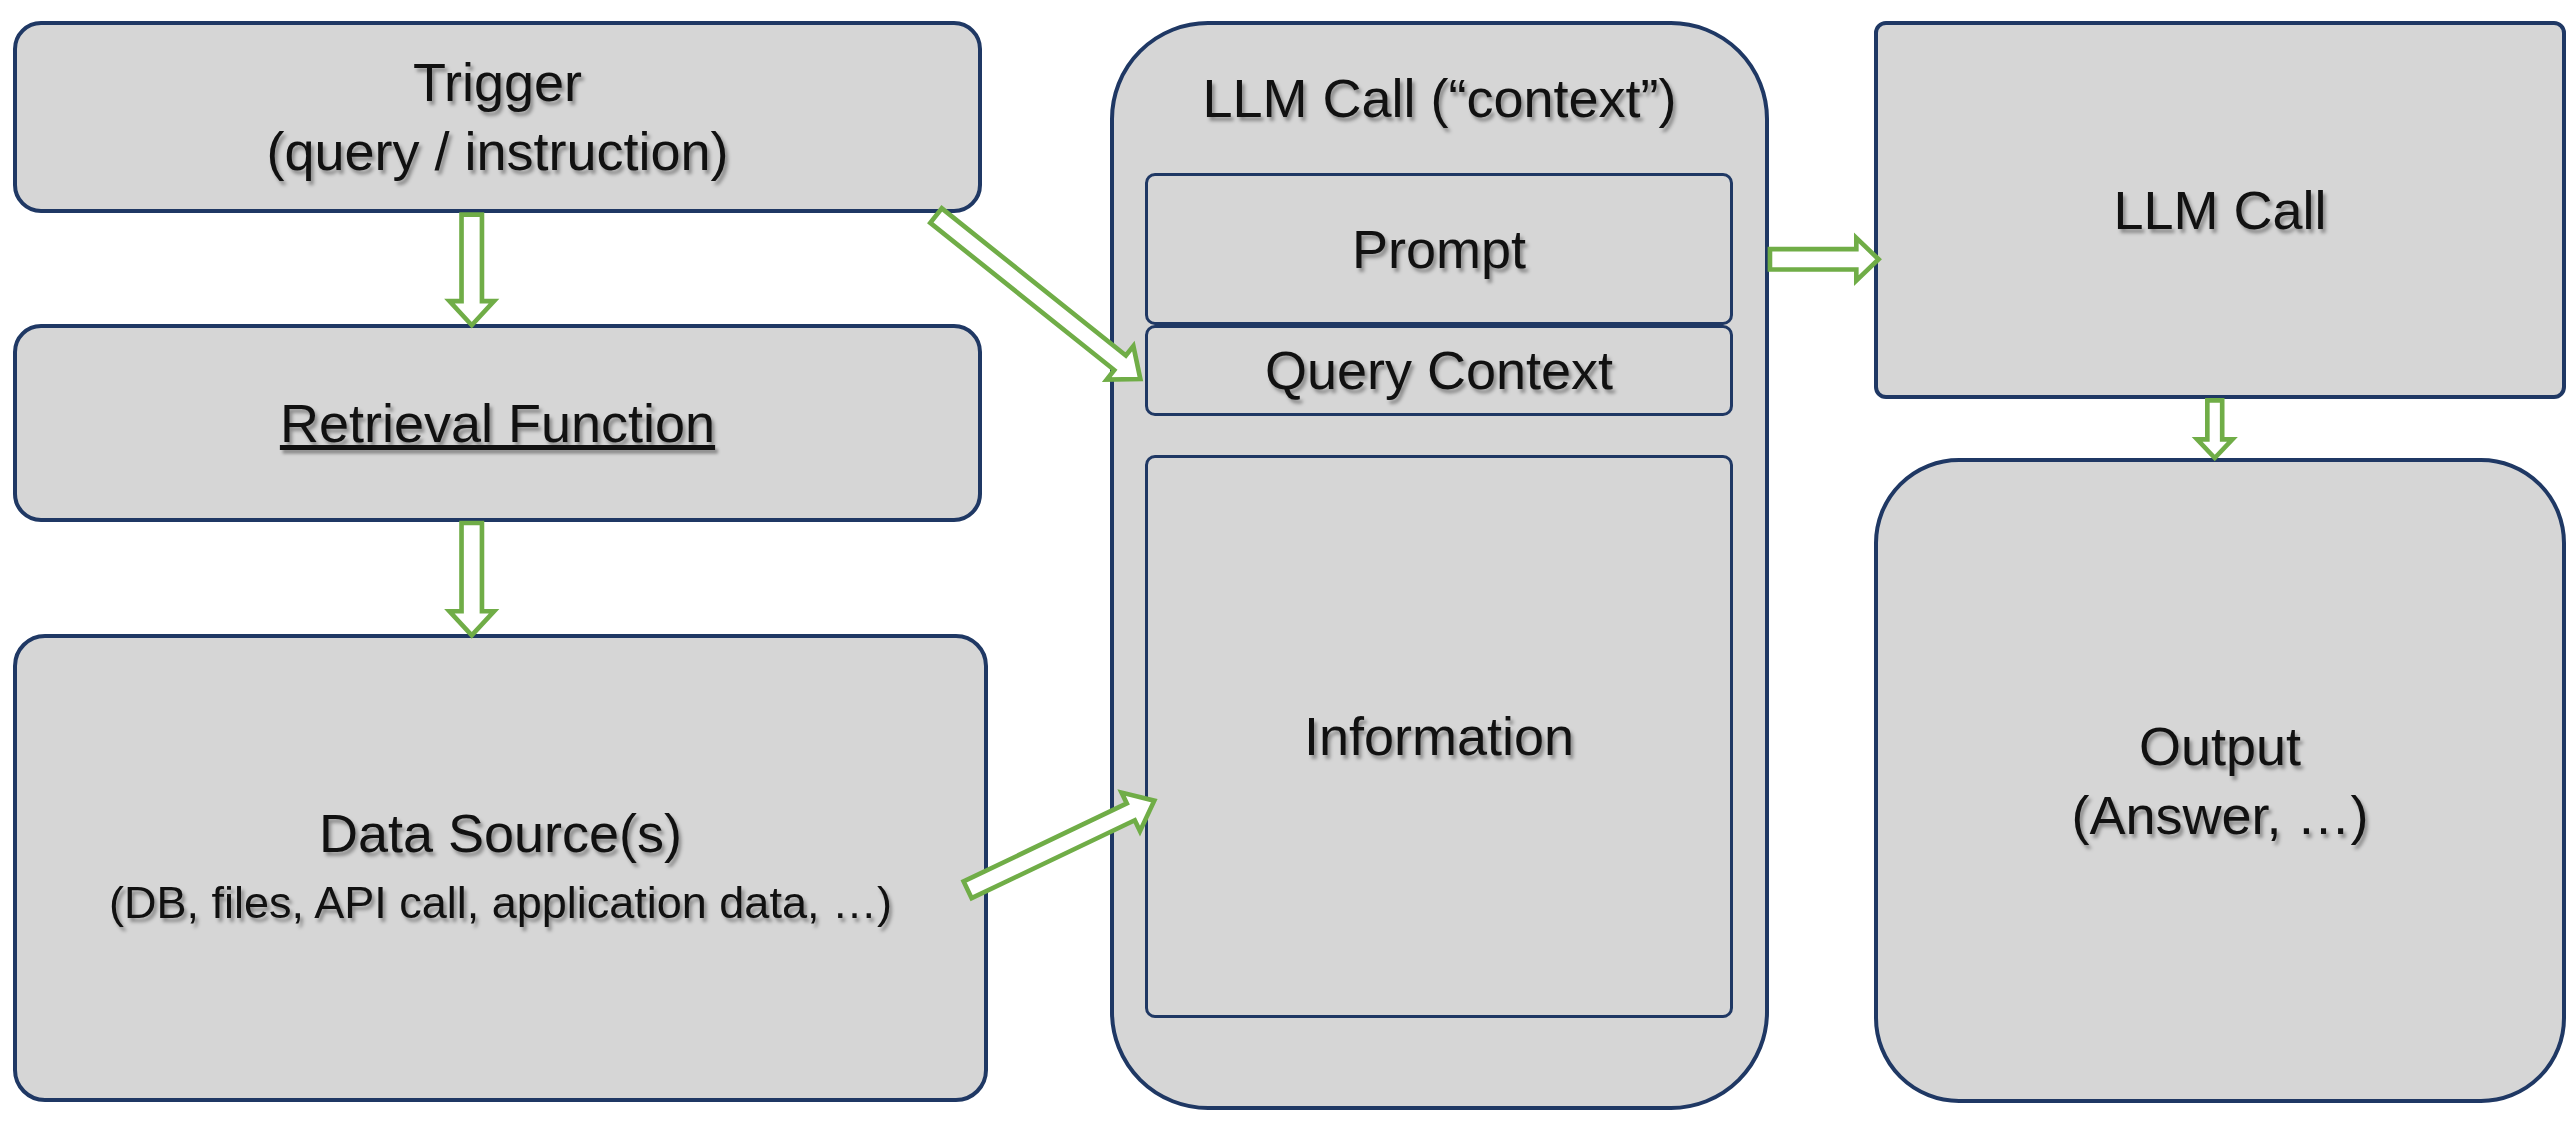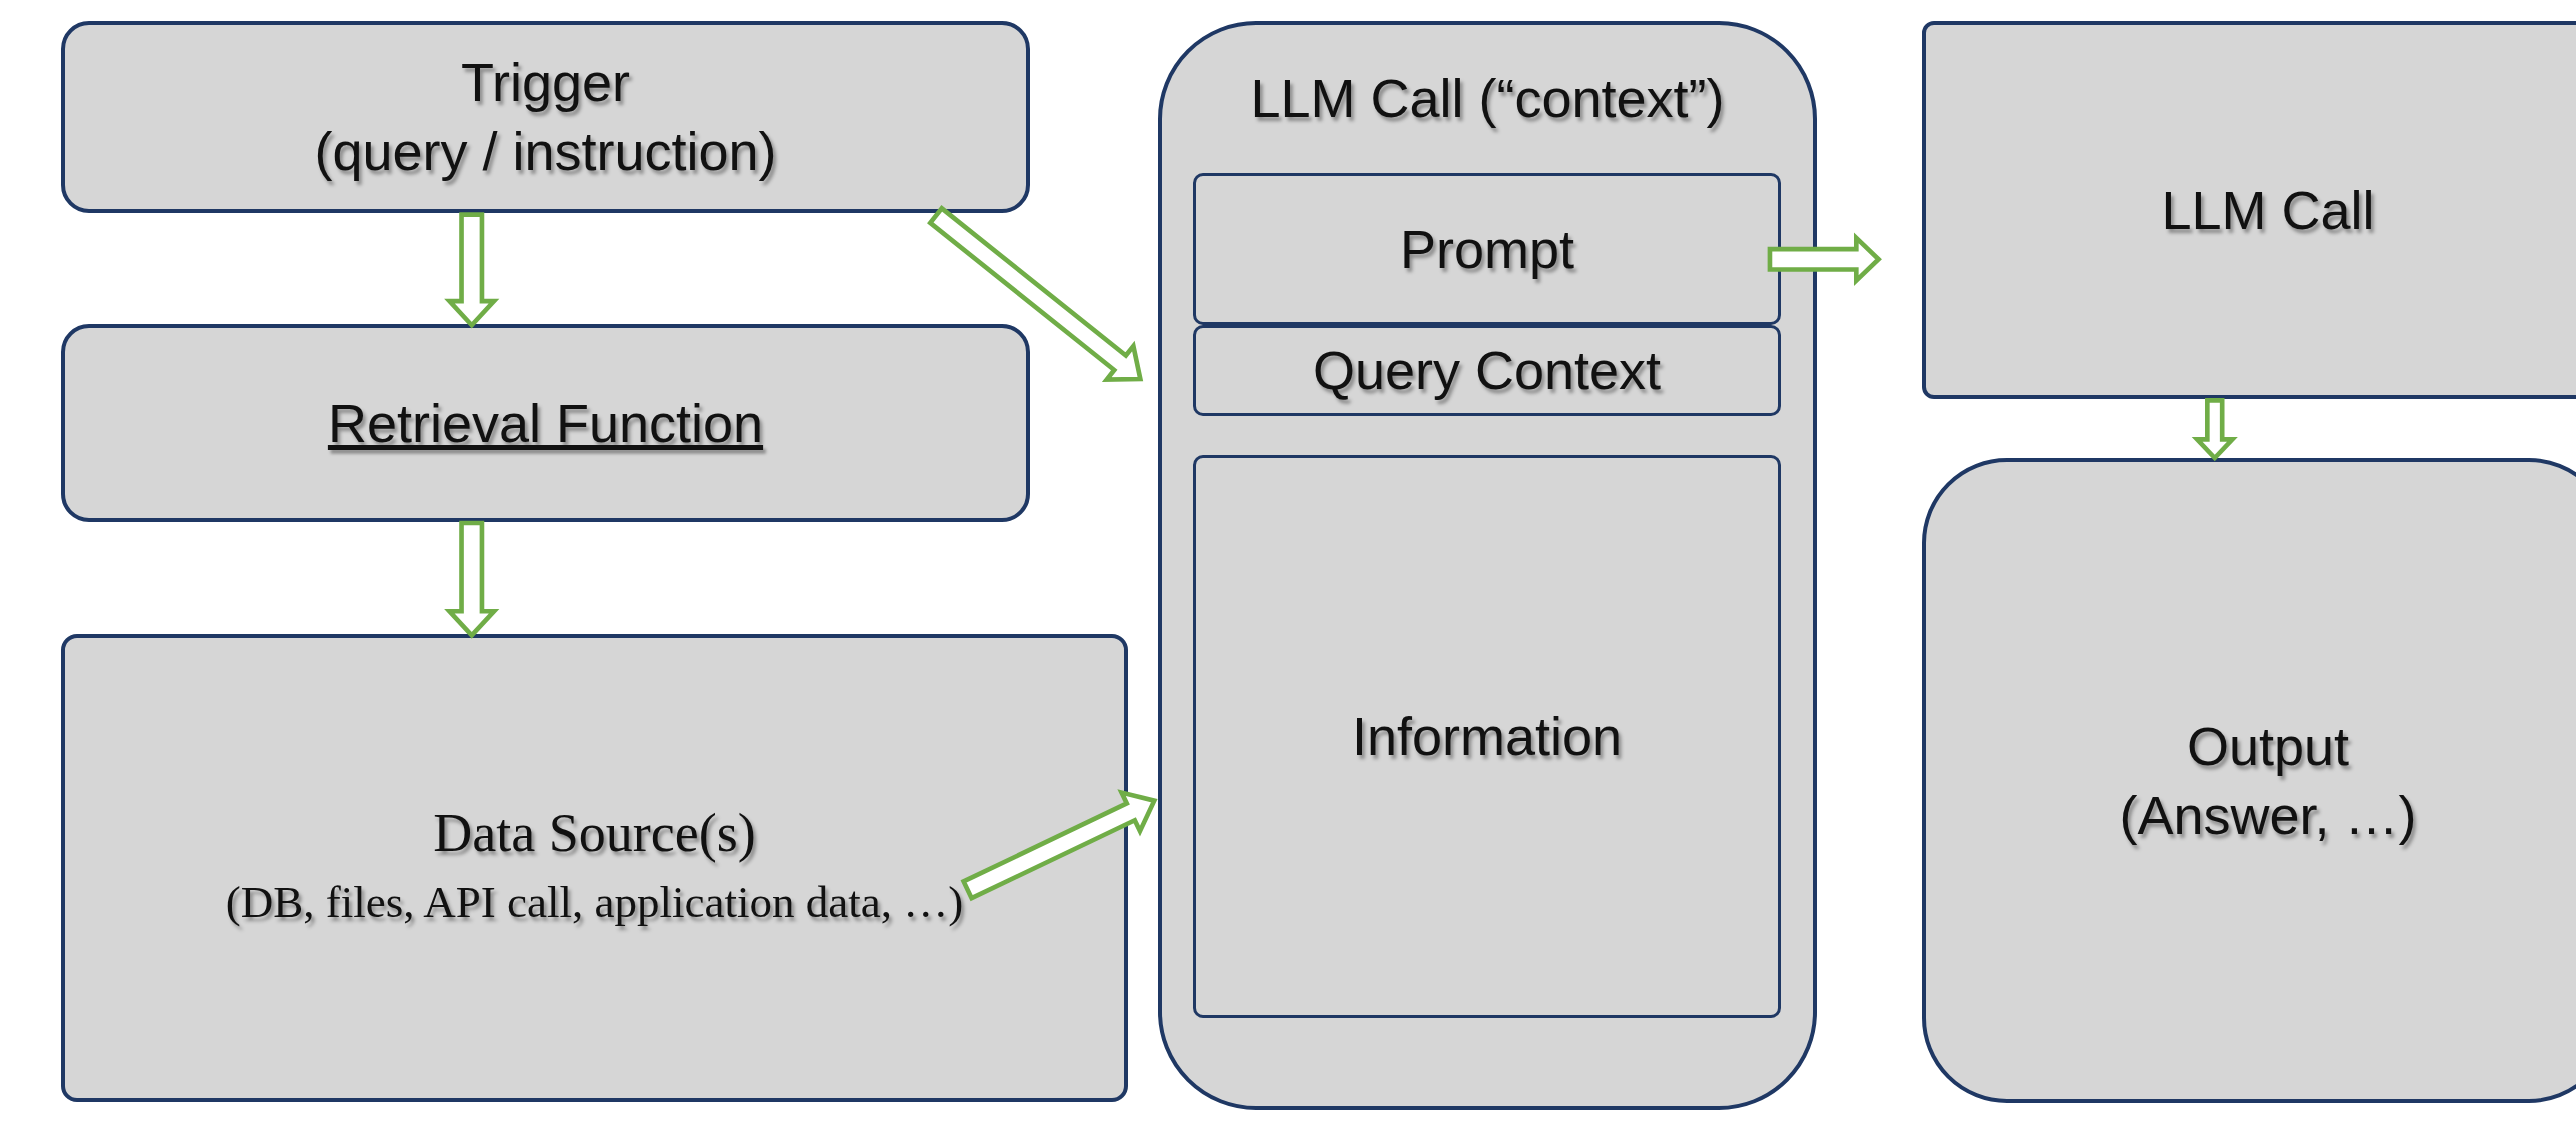--- a/index.html
+++ b/index.html
@@ -8,21 +8,20 @@
   html,body{margin:0;padding:0;background:var(--bg);}
   #canvas{
     position:relative;width:2576px;height:1124px;background:var(--bg);
     font-family:"Liberation Sans", sans-serif;color:var(--text);overflow:hidden;
   }
   .node{
     position:absolute;box-sizing:border-box;background:var(--fill);
     border:4.6px solid var(--navy);
     display:flex;flex-direction:column;align-items:center;justify-content:center;
     text-align:center;
-    margin-left:48px;
   }
   .node .line{
     font-size:54px;line-height:69px;white-space:nowrap;
     text-shadow:2.8px 3.7px 3.7px rgba(0,0,0,0.35);
   }
   .node .line-small{font-size:45px;text-align:right;}
   .container-title{
     position:absolute;left:0;right:0;top:39px;text-align:center;
     font-size:54px;line-height:69px;white-space:nowrap;
     text-shadow:2.8px 3.7px 3.7px rgba(0,0,0,0.35);
@@ -38,21 +37,21 @@
 
   <div class="node" style="left:13px;top:21.4px;width:969px;height:192px;border-radius:28px;">
     <div class="line">Trigger</div>
     <div class="line">(query / instruction)</div>
   </div>
 
   <div class="node" style="left:13px;top:324px;width:969px;height:198px;border-radius:28px;text-decoration:underline;">
     <div class="line">Retrieval Function</div>
   </div>
 
-  <div class="node" style="left:13px;top:634px;width:1067px;height:468px;border-radius:16px;font-family:Liberation Serif, serif;">
+  <div class="node" style="left:13px;top:634px;width:975px;height:468px;border-radius:32px;">
     <div class="line">Data Source(s)</div>
     <div class="line line-small">(DB, files, API call, application data, …)</div>
   </div>
 
   <div class="node" style="left:1110px;top:21.4px;width:659px;height:1089px;border-radius:98px;justify-content:flex-start;">
     <div class="container-title">LLM Call (“context”)</div>
   </div>
 
   <div class="node subnode" style="left:1145px;top:173px;width:588px;height:152px;">
     <div class="line">Prompt</div>

